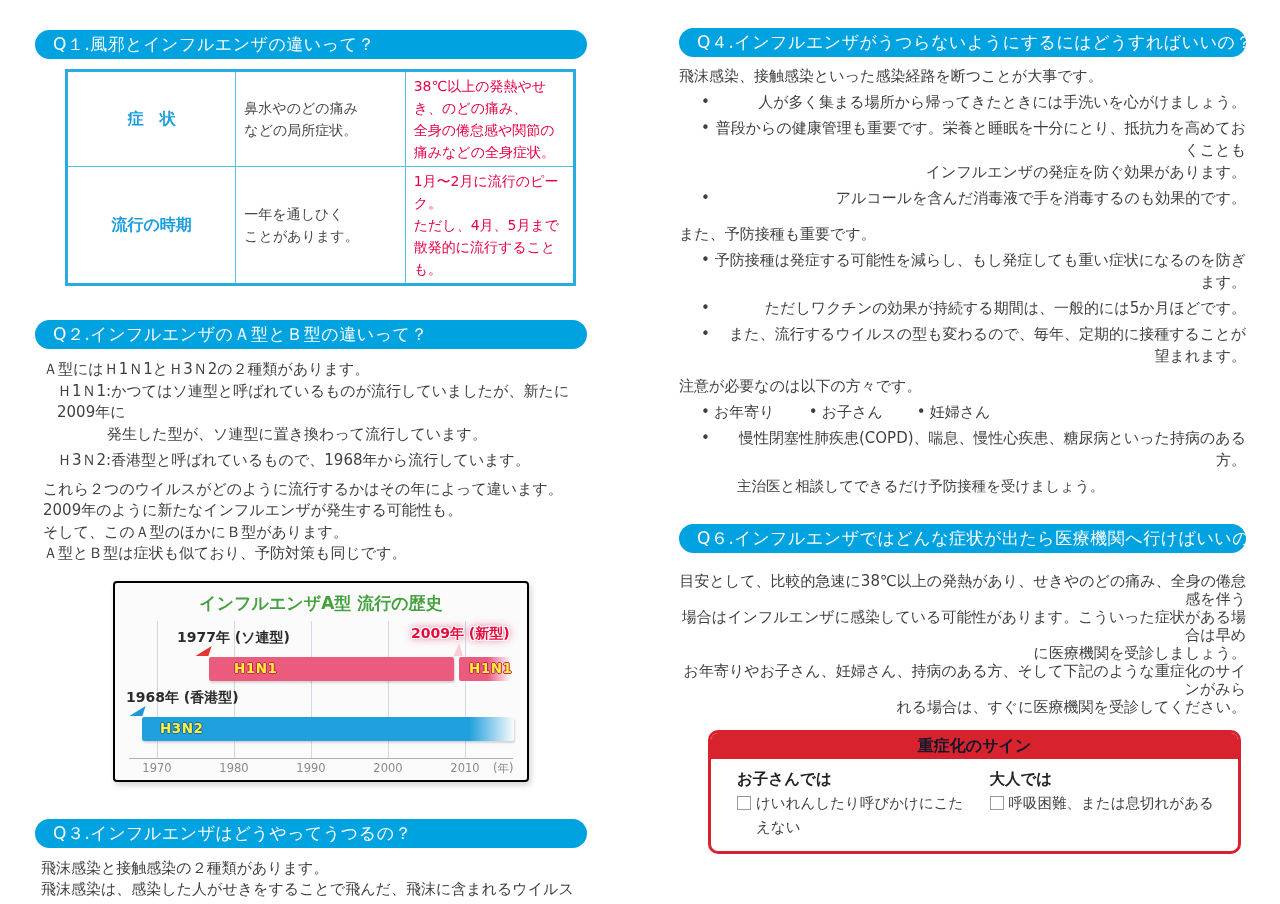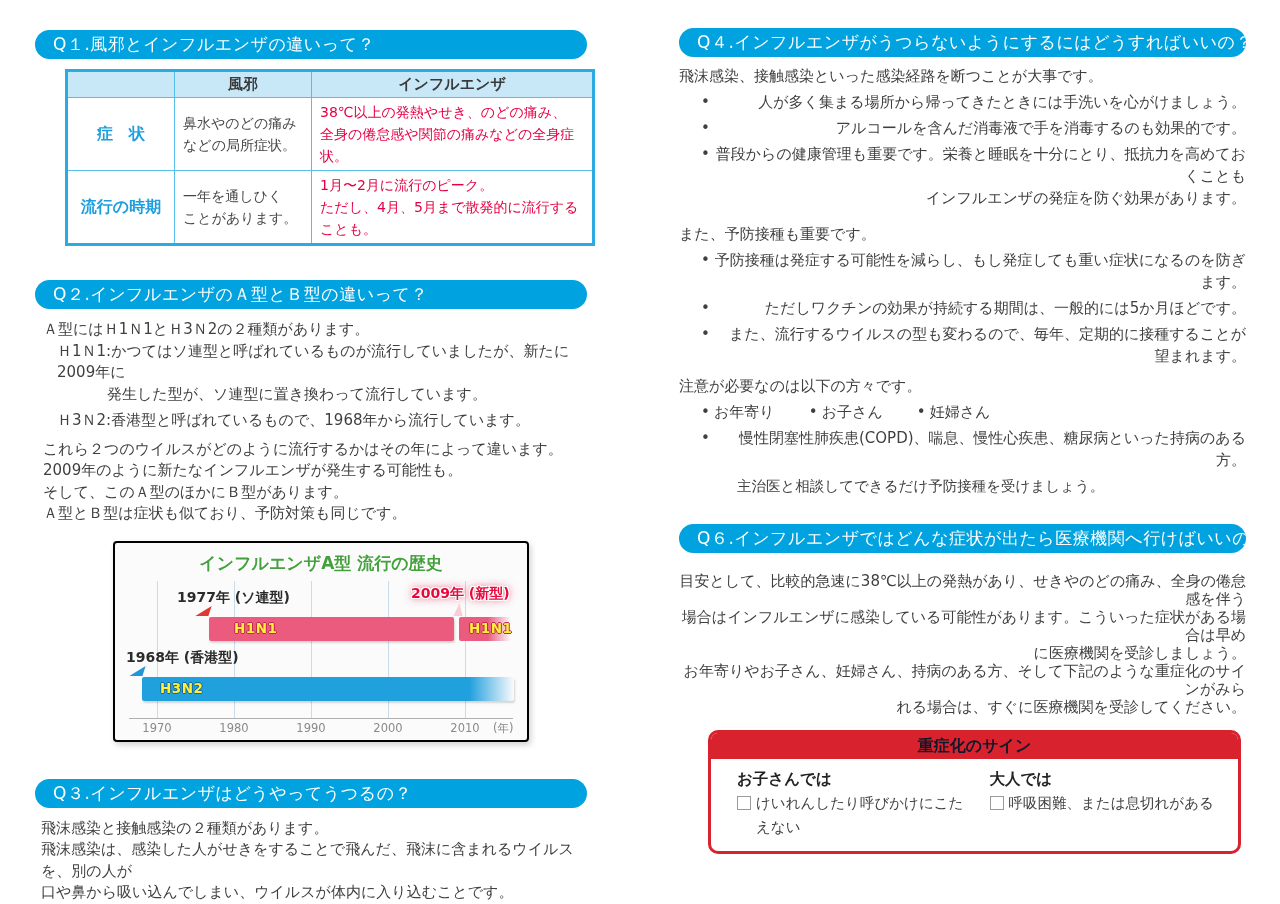--- a/index.html
+++ b/index.html
@@ -116,25 +116,20 @@
 <body>
 
 <div class="page">
 
   <div class="col col-left">
 
     <section class="sec-q1">
       <div class="qbar">Q１.風邪とインフルエンザの違いって？</div>
       <table class="cmp-table">
         <tbody>
-            <tr class="thead">
-          <td class="w-label"></td>
-          <td class="w-cold">風邪</td>
-          <td class="w-flu">インフルエンザ</td>
-        </tr>
         <tr class="data-row">
           <td class="rowlabel">症　状</td>
           <td class="cold">鼻水やのどの痛み
 などの局所症状。</td>
           <td class="flu">38℃以上の発熱やせき、のどの痛み、
 全身の倦怠感や関節の痛みなどの全身症状。</td>
         </tr>
         <tr class="data-row">
           <td class="rowlabel">流行の時期</td>
           <td class="cold">一年を通しひく
@@ -208,23 +203,23 @@
     </section>
   </div>
 
   <div class="col col-right">
 
     <section class="sec-q4">
       <div class="qbar">Q４.インフルエンザがうつらないようにするにはどうすればいいの？</div>
       <div class="intro-line">飛沫感染、接触感染といった感染経路を断つことが大事です。</div>
       <ul class="dots">
         <li>人が多く集まる場所から帰ってきたときには手洗いを心がけましょう。</li>
-        <li>アルコールを含んだ消毒液で手を消毒するのも効果的です。</li>
         <li>普段からの健康管理も重要です。栄養と睡眠を十分にとり、抵抗力を高めておくことも
 インフルエンザの発症を防ぐ効果があります。</li>
+        <li>アルコールを含んだ消毒液で手を消毒するのも効果的です。</li>
       </ul>
       <div class="mt-mid">また、予防接種も重要です。</div>
       <ul class="dots">
         <li>予防接種は発症する可能性を減らし、もし発症しても重い症状になるのを防ぎます。</li>
         <li>ただしワクチンの効果が持続する期間は、一般的には5か月ほどです。</li>
         <li>また、流行するウイルスの型も変わるので、毎年、定期的に接種することが望まれます。</li>
       </ul>
     </section>
 
     <section class="sec-q5">

